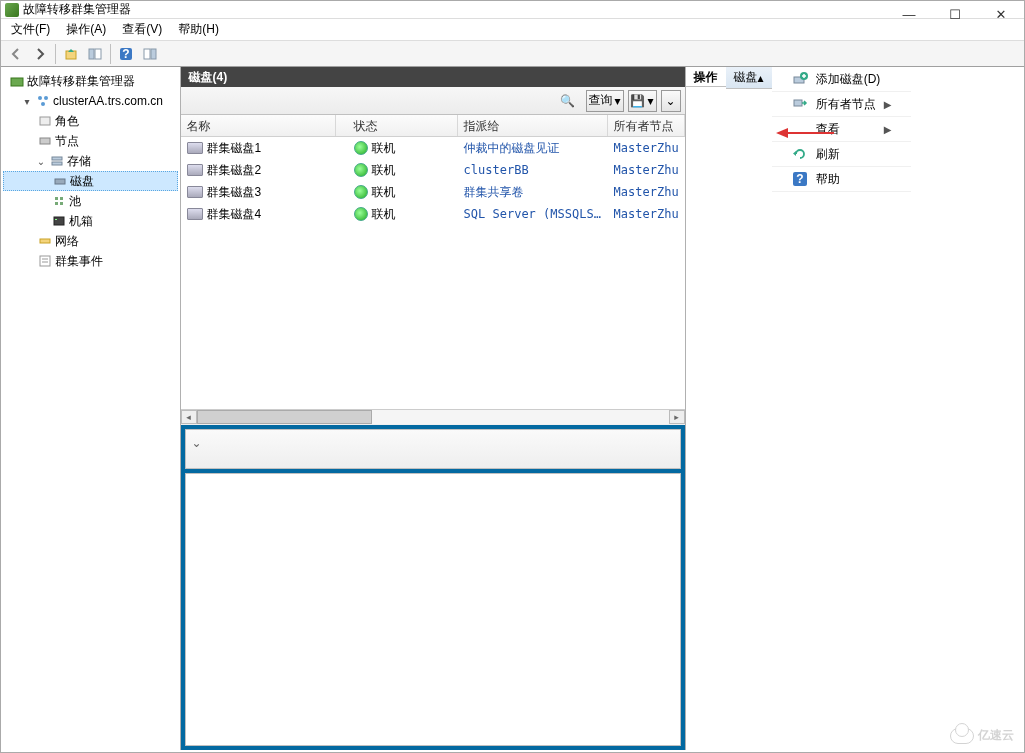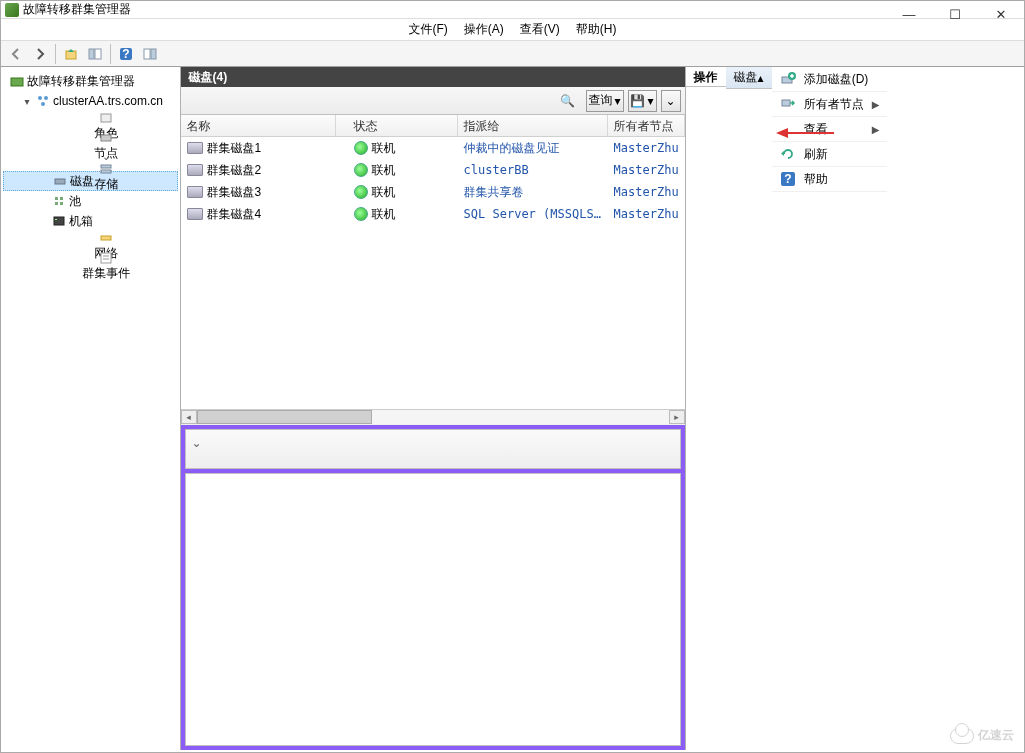--- a/index.html
+++ b/index.html
@@ -5,41 +5,41 @@
 * { margin: 0; padding: 0; box-sizing: border-box; font-family: "Microsoft YaHei", "Segoe UI", Tahoma, sans-serif; font-size: 12px; }
 body { background: #fff; width: 1025px; height: 753px; overflow: hidden; border: 1px solid #aaa; position: relative; }
 
 
 .titlebar { height: 18px; display: flex; align-items: center; padding: 0 4px; border-bottom: 1px solid #ddd; }
 .titlebar .app-icon { width: 14px; height: 14px; background: linear-gradient(135deg,#6aa84f,#38761d); margin-right: 4px; border-radius: 2px; }
 .win-controls { position: absolute; right: 0; top: 0; display: flex; }
 .win-controls div { width: 46px; height: 26px; display: flex; align-items: center; justify-content: center; color: #333; font-size: 13px; }
 
 
-.menubar { height: 22px; display: flex; align-items: center; padding: 0 2px; border-bottom: 1px solid #ddd; justify-content: center; }
+.menubar { height: 22px; display: flex; align-items: center; padding: 0 2px; border-bottom: 1px solid #ddd; }
 .menubar span { padding: 2px 8px; }
 
 
 .toolbar { height: 26px; display: flex; align-items: center; padding: 2px 4px; border-bottom: 1px solid #a0a0a0; background: #f5f5f5; gap: 2px; }
 .tbtn { width: 22px; height: 22px; display: flex; align-items: center; justify-content: center; border: 1px solid transparent; }
 .tsep { width: 1px; height: 20px; background: #c0c0c0; margin: 0 2px; }
 
 
 .main { display: flex; height: calc(100% - 68px); }
 .nav { width: 183px; border-right: 1px solid #b0b0b0; padding: 4px 2px; overflow: auto; background: #fff; }
-.center { flex: 1; display: flex; flex-direction: column; background: #8b5cf6; border-right: 1px solid #b0b0b0; }
+.center { flex: 1; display: flex; flex-direction: column; background: #0369a1; border-right: 1px solid #b0b0b0; }
 .actions { width: 345px; display: flex; flex-direction: row; background: #fff; }
 
 
 .tree-row { display: flex; align-items: center; height: 20px; padding-left: 4px; white-space: nowrap; }
 .tree-row .exp { width: 12px; text-align: center; color: #555; font-size: 10px; }
 .tree-row .ticon { width: 16px; height: 16px; margin: 0 2px; display: flex; align-items: center; justify-content: center; }
 .tree-row.sel { background: #cde8ff; border: 1px dotted #5aa7e0; }
 .indent1 { padding-left: 18px; }
-.indent2 { padding-left: 32px; flex-direction: column; }
+.indent2 { padding-left: 32px; }
 .indent3 { padding-left: 46px; }
 
 
 .center-header { height: 20px; background: #444; color: #fff; font-weight: bold; display: flex; align-items: center; padding: 0 8px; }
 .search-row { height: 28px; display: flex; align-items: center; padding: 4px; gap: 4px; background: linear-gradient(#f7f7f7,#ececec); border-bottom: 1px solid #c0c0c0; }
 .search-input { flex: 1; height: 22px; border: 1px solid #aaa; padding: 0 22px 0 6px; color: #888; font-style: italic; background: #fff; position: relative; }
 .search-wrap { flex: 1; position: relative; }
 .search-wrap .mag { position: absolute; right: 6px; top: 50%; transform: translate(0,-50%); color: #888; }
 .search-btn { height: 22px; border: 1px solid #999; background: linear-gradient(#fafafa,#e5e5e5); padding: 0 2px; display: flex; align-items: center; gap: 2px; }
 
@@ -64,21 +64,21 @@
 .hscroll .track { flex: 1; height: 14px; background: #f5f5f5; position: relative; }
 .hscroll .thumb { position: absolute; left: 0; top: 0; width: 175px; height: 14px; background: #d0d0d0; border: 1px solid #aaa; }
 
 
 .detail-collapse { height: 40px; border: 1px solid #c0c0c0; margin: 4px; background: linear-gradient(#fafafa,#eee); display: flex; align-items: flex-start; padding: 6px; color: #666; }
 .detail-empty { flex: 1; margin: 0 4px 4px 4px; border: 1px solid #c0c0c0; background: #fff; }
 
 
 .actions-header { height: 20px; border-bottom: 1px solid #c0c0c0; font-weight: bold; padding: 2px 8px; background: #fff; }
 .actions-sub { height: 22px; background: linear-gradient(#eaf1f9,#d9e6f2); border-bottom: 1px solid #c0c0c0; padding: 3px 8px; display: flex; align-items: center; justify-content: space-between; }
-.action-item { height: 25px; display: flex; align-items: center; padding: 0 8px; gap: 8px; border-bottom: 1px solid #f0f0f0; position: relative; }
+.action-item { height: 25px; display: flex; align-items: center; padding: 0 20px; gap: 8px; border-bottom: 1px solid #f0f0f0; position: relative; }
 .act-icon { width: 16px; height: 16px; display: flex; align-items: center; justify-content: center; }
 .arrow-right { margin-left: auto; color: #555; font-size: 10px; }
 
 
 .red-arrow { position: absolute; left: 775px; top: 125px; }
 .red-arrow svg { overflow: visible; }
 
 
 .watermark { position: absolute; right: 10px; bottom: 8px; color: #ccc; font-size: 14px; display: flex; align-items: center; gap: 4px; opacity: 0.85; font-weight: bold; }
 .watermark .cloud { width: 24px; height: 16px; border: 1.5px solid #ccc; border-radius: 10px; position: relative; }

